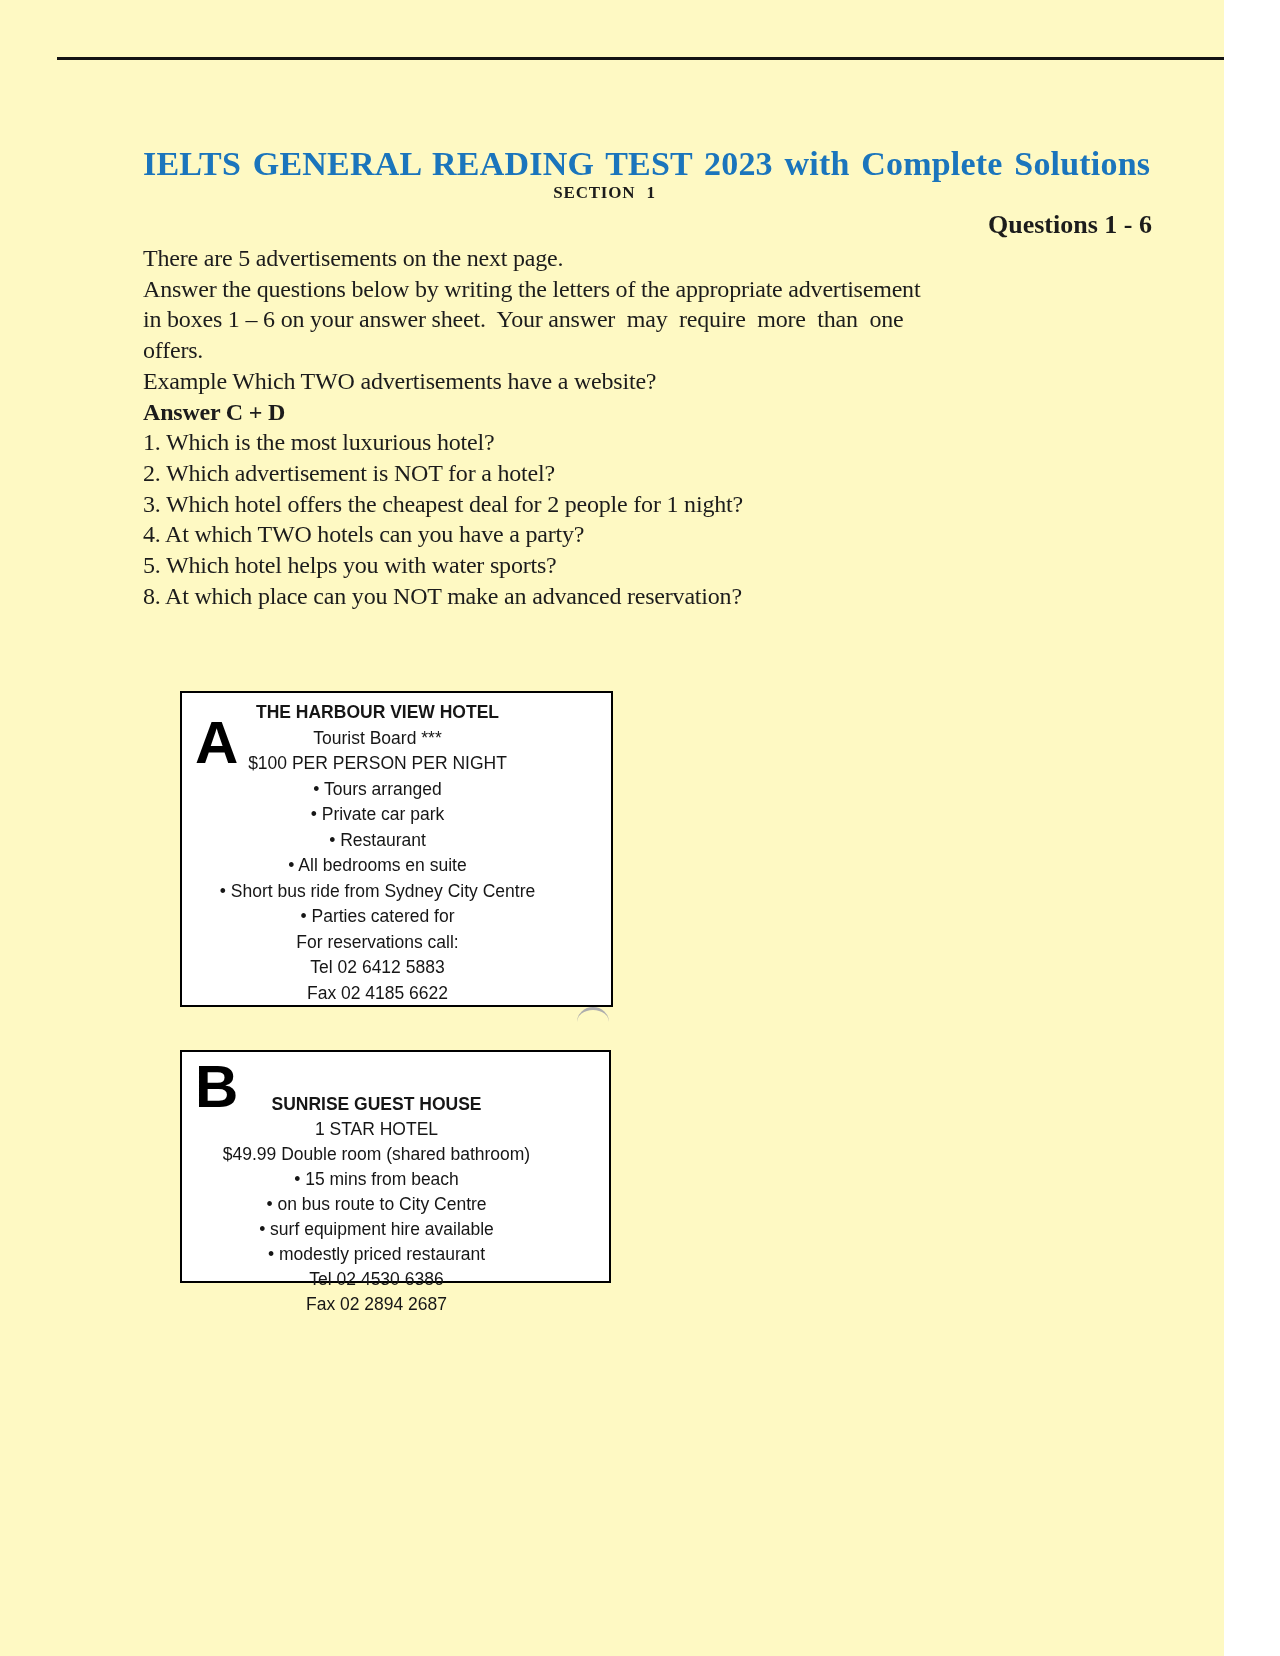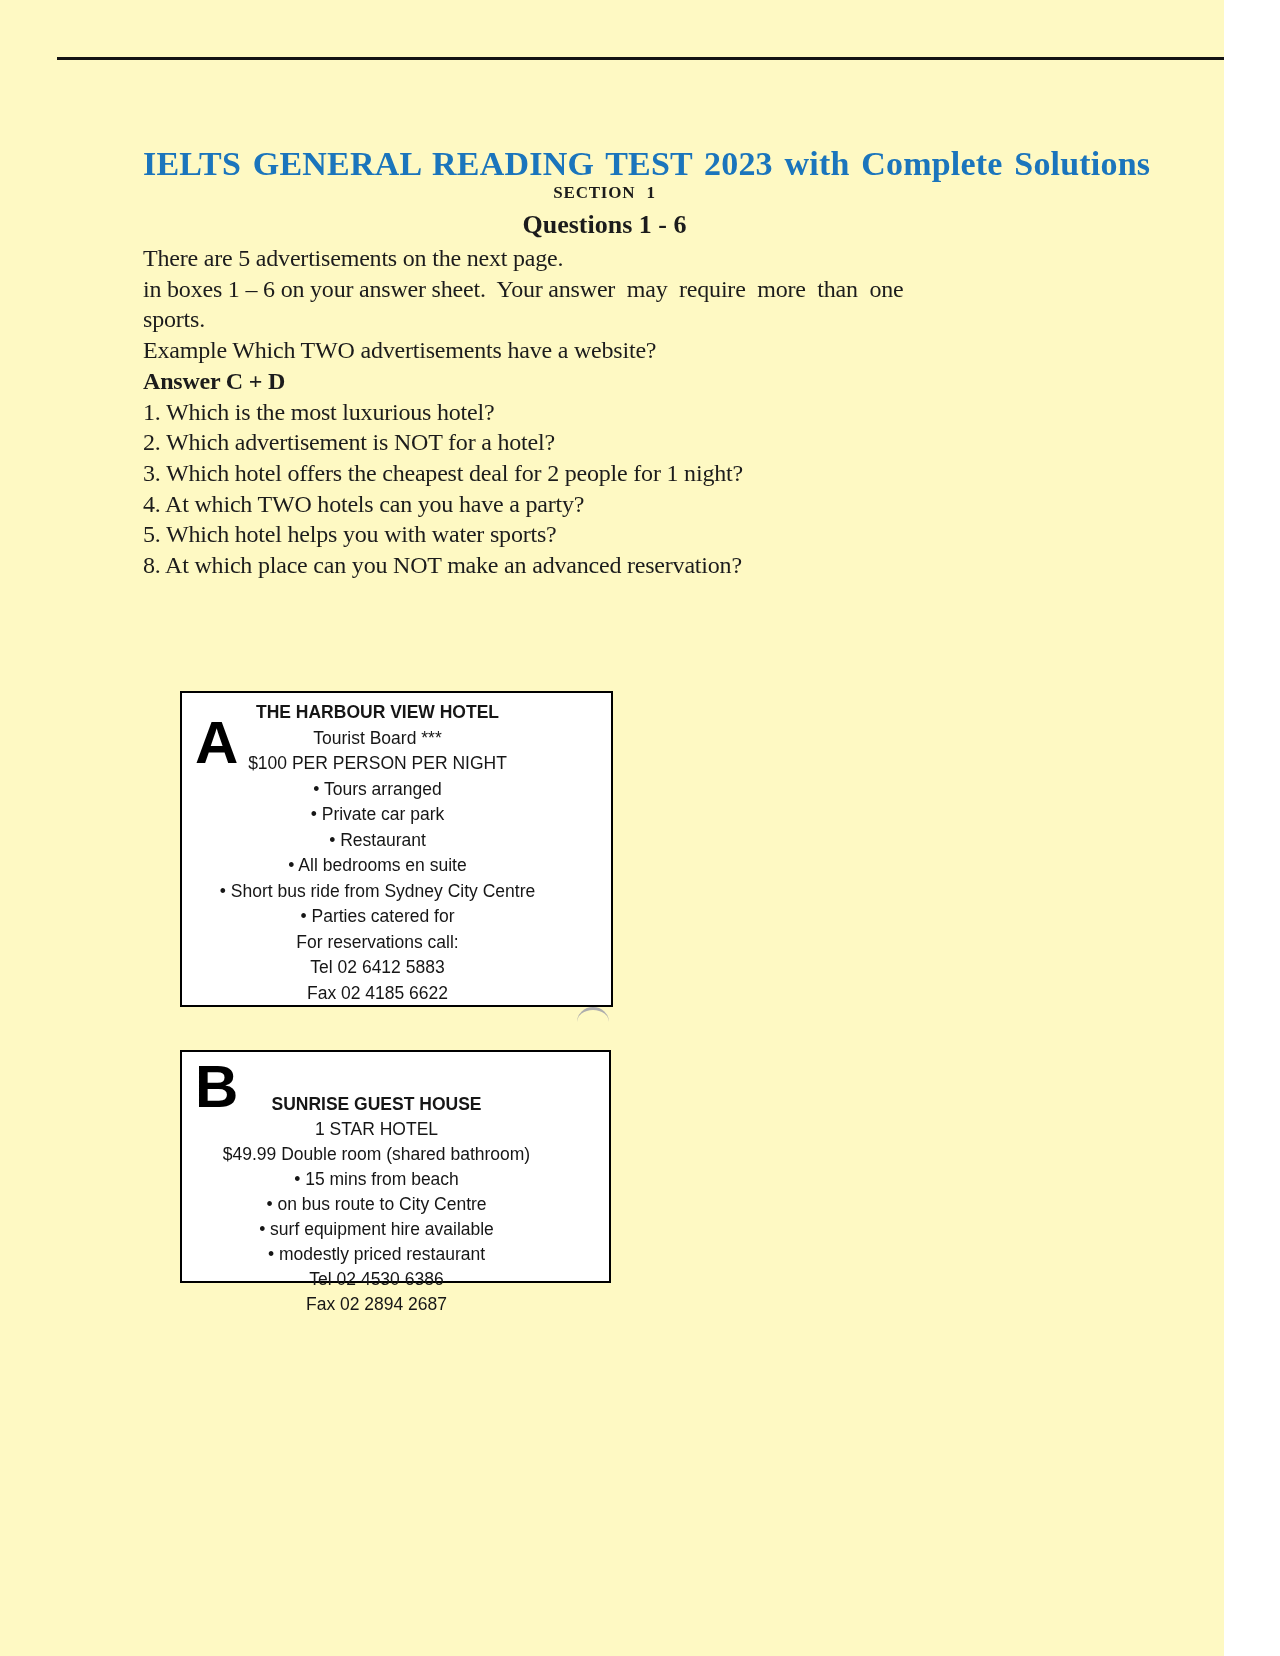--- a/index.html
+++ b/index.html
@@ -40,20 +40,21 @@
     line-height: 28px;
     font-weight: bold;
     letter-spacing: 0.8px;
     word-spacing: 6px;
   }
   .questions-heading {
     font-size: 26px;
     line-height: 32px;
     font-weight: bold;
     margin-top: 2px;
+    text-align: right;
   }
   .bodytext {
     position: absolute;
     left: 143px; top: 243px;
     width: 990px;
     font-size: 24px;
     line-height: 30.7px;
     letter-spacing: -0.2px;
   }
   .bodytext div { white-space: pre-wrap; }
@@ -105,22 +106,23 @@
 
   <h1 class="title" style="color: rgb(27, 117, 188);">IELTS GENERAL READING TEST 2023 with Complete Solutions</h1>
 
   <div class="headings">
     <div class="section-heading">SECTION 1</div>
     <div class="questions-heading">Questions 1 - 6</div>
   </div>
 
   <div class="bodytext">
     <div>There are 5 advertisements on the next page.</div>
+    <div>Answer the questions below by writing the letters of the appropriate advertisement</div>
     <div>in boxes 1 – 6 on your answer sheet.  Your answer  may  require  more  than  one</div>
-    <div>sports.</div>
+    <div>offers.</div>
     <div>Example Which TWO advertisements have a website?</div>
     <div class="bold">Answer C + D</div>
     <div>1. Which is the most luxurious hotel?</div>
     <div>2. Which advertisement is NOT for a hotel?</div>
     <div>3. Which hotel offers the cheapest deal for 2 people for 1 night?</div>
     <div>4. At which TWO hotels can you have a party?</div>
     <div>5. Which hotel helps you with water sports?</div>
     <div>8. At which place can you NOT make an advanced reservation?</div>
   </div>
 

